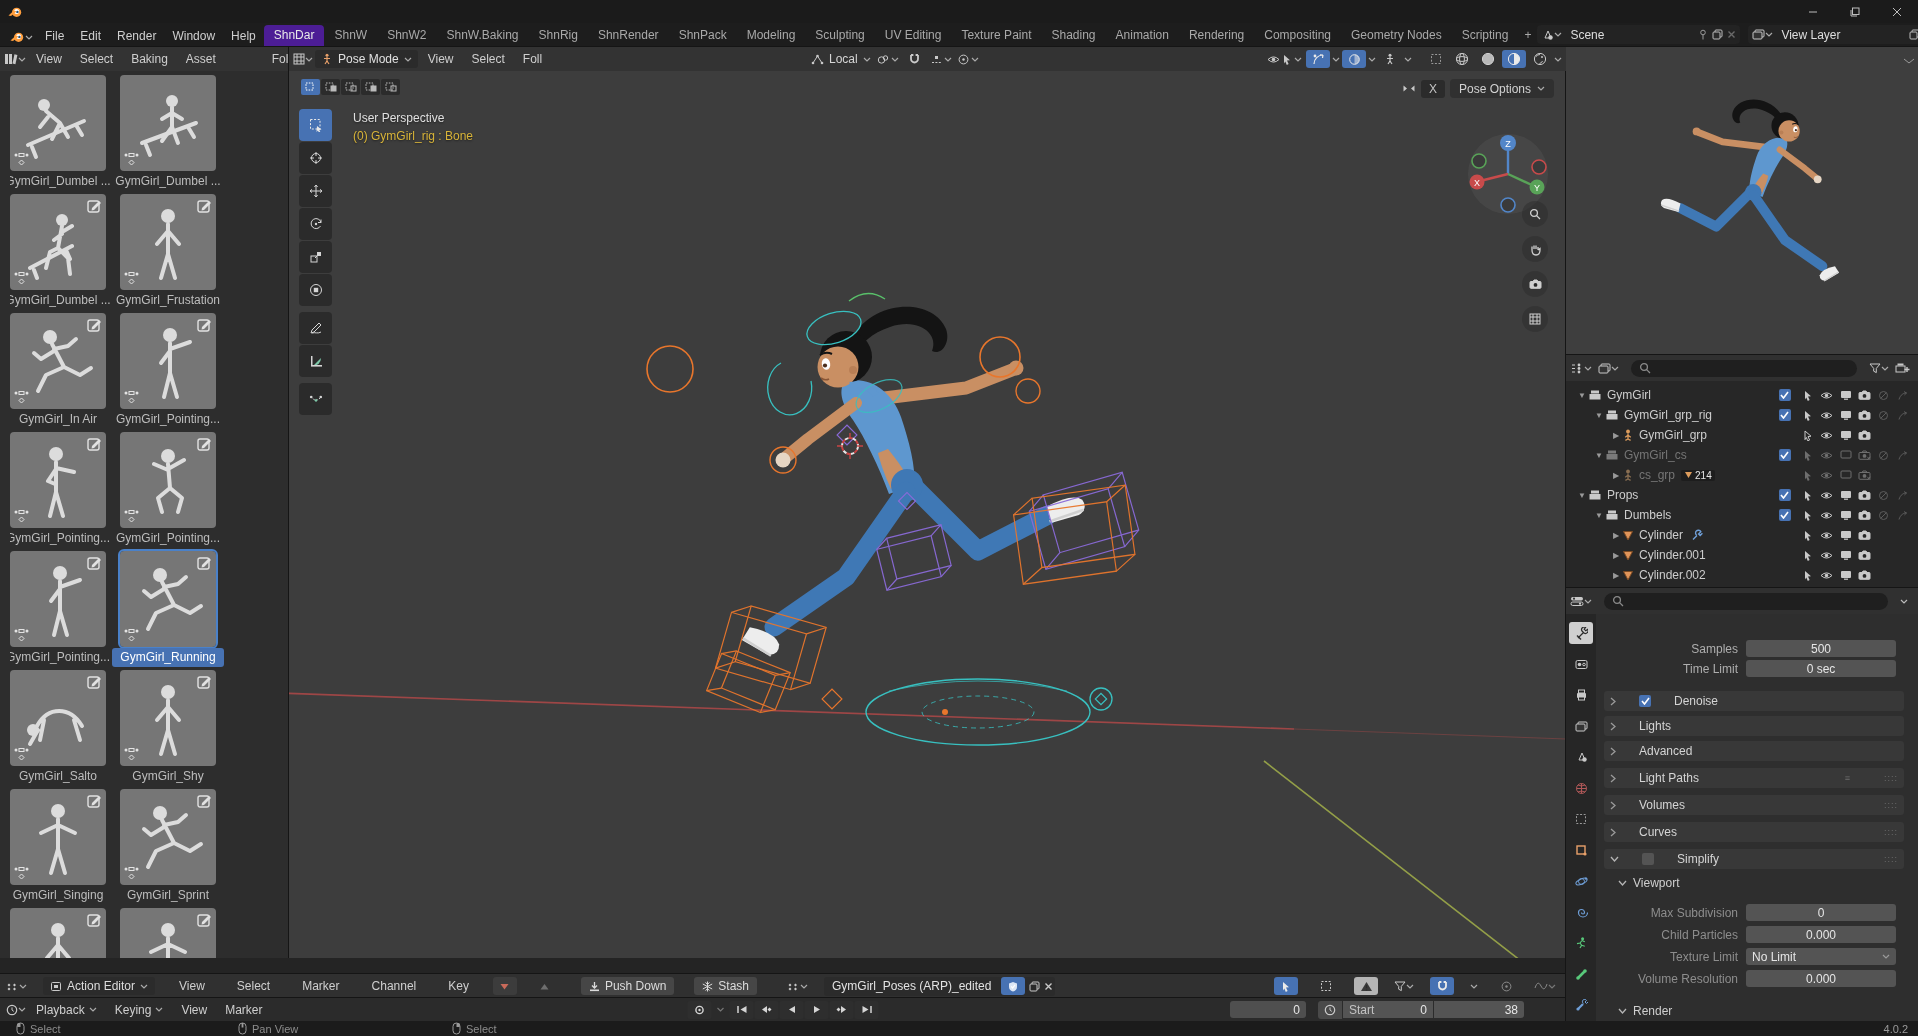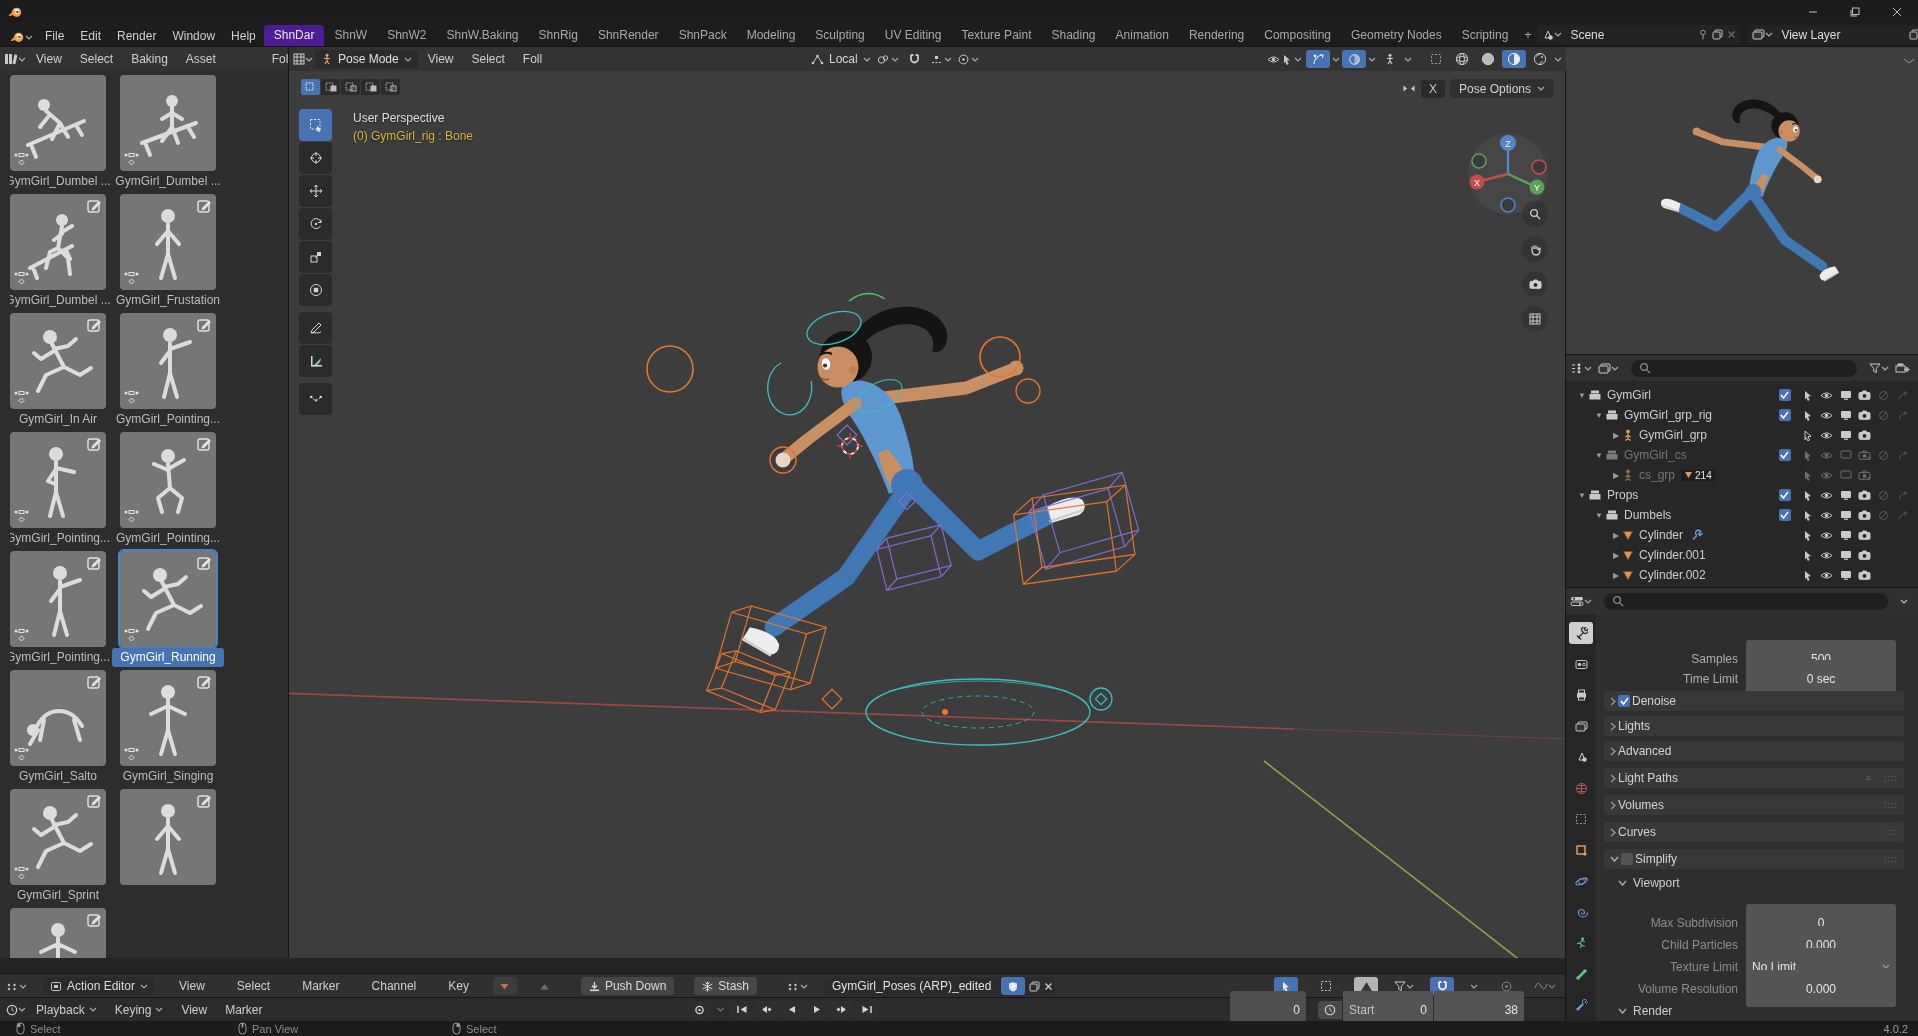--- a/index.html
+++ b/index.html
@@ -16,21 +16,21 @@
   #topbar{left:0;top:23px;width:1918px;height:24px;background:#1d1d1d;display:flex;align-items:flex-end;border-bottom:1px solid #141414;box-sizing:border-box}
   .wtab{padding:3px 10px 4px;color:#a9a9a9;border-radius:4px 4px 0 0;white-space:nowrap}
   .wtab.active{background:#4c1d95;color:#e8e8e8}
   .selwidget{display:flex;align-items:center;background:#232323;border-radius:4px;height:19px;margin-bottom:2px;padding:0 4px;gap:4px}
   .selwidget .nm{color:#dedede;padding:0 4px;min-width:120px}
   
   .editor{position:absolute;box-shadow:0 0 0 1px #151515}
   .hdr{height:24px;background:#333333;display:flex;align-items:center;padding:0 4px;box-sizing:border-box;gap:2px}
   .icbtn{height:18px;min-width:20px;padding:0 2px;border-radius:3px;display:inline-flex;align-items:center;justify-content:center;gap:2px}
   .icbtn.on{background:#4772b3}
-  .fld{background:#545454;border-radius:3px;height:17px;display:flex;align-items:center;justify-content:center;color:#e6e6e6;padding:10px 6px}
+  .fld{background:#545454;border-radius:3px;height:17px;display:flex;align-items:center;justify-content:center;color:#e6e6e6;padding:0 6px}
   .search{background:#1f1f1f;border-radius:9px;height:17px;display:flex;align-items:center;gap:5px;padding:0 8px;color:#888}
   
   #asset{left:0;top:47px;width:289px;height:911px;background:#2d2d2d;overflow:hidden}
   #assetGrid{position:absolute;left:10px;top:28px;width:279px;height:883px;display:grid;
              grid-template-columns:96px 96px;column-gap:14px;overflow:hidden;align-content:start}
   .acell{width:96px;height:119px;position:relative}
   .athumb{position:absolute;left:0;top:0;width:96px;height:96px;background:#767676;border-radius:4px;box-sizing:border-box}
   .acell.sel .athumb{outline:2px solid #4a81c9}
   .alabel{position:absolute;left:-8px;right:-8px;top:97px;height:19px;line-height:19px;text-align:center;color:#bdbdbd;
           white-space:nowrap;overflow:hidden;border-radius:3px;font-size:12px}
@@ -78,21 +78,21 @@
   
   #props{left:1566px;top:588px;width:352px;height:433px;background:#2e2e2e;overflow:hidden}
   #props .hdr{background:#303030;height:26px}
   #ptabs{position:absolute;left:0;top:26px;width:30px;bottom:0;background:#262626;display:flex;flex-direction:column;align-items:center;padding-top:8px;gap:9px}
   .ptab{width:24px;height:22px;border-radius:3px;display:flex;align-items:center;justify-content:center}
   .ptab.on{background:#cfcfcf}
   #pbody{position:absolute;left:30px;top:26px;right:0;bottom:0}
   .prow{position:absolute;display:flex;align-items:center;width:312px}
   .plbl{width:142px;text-align:right;color:#aeaeae;padding-right:8px;white-space:nowrap}
   .pfld{flex:1;margin-right:12px}
-  .ph{position:absolute;left:8px;width:300px;background:#383838;border-radius:3px;height:20px;display:flex;align-items:center;gap:2px;padding:0 6px;box-sizing:border-box;color:#d4d4d4}
+  .ph{position:absolute;left:8px;width:300px;background:#383838;border-radius:3px;height:20px;display:flex;align-items:center;gap:23px;padding:0 6px;box-sizing:border-box;color:#d4d4d4}
   .grip{margin-left:auto;color:#6d6d6d;letter-spacing:1px;font-size:9px}
   .subh{position:absolute;left:22px;display:flex;align-items:center;gap:6px;color:#cfcfcf}
   
   #statusbar{left:0;top:1021px;width:1918px;height:15px;background:#1b1b1b;color:#8d8d8d;font-size:11px}
   .hint{position:absolute;top:0;height:15px;display:flex;align-items:center;gap:5px}
   #sbver{position:absolute;right:10px;top:0;height:15px;display:flex;align-items:center;color:#9a9a9a}
 </style>
 </head>
 <body>
 
@@ -509,20 +509,47 @@
             <span class="amark ic">
               <svg width="16" height="16" viewBox="0 0 16 16">
                 <circle cx="2" cy="4" r="1.5" fill="#efefef"></circle>
                 <rect x="5" y="2.5" width="5" height="3" fill="none" stroke="#efefef"></rect>
                 <circle cx="13" cy="4" r="1.5" fill="#efefef"></circle>
                 <path d="M7.5 9 10 11.5 7.5 14 5 11.5Z" fill="none" stroke="#efefef"></path>
               </svg>
             </span>
           </div>
           <div class="alabel">GymGirl_Salto</div>
+        </div>
+        <div class="acell">
+          <div class="athumb">
+            <svg width="96" height="96" viewBox="0 0 96 96" style="position:absolute;left:0;top:0">
+              <g fill="#dcdcdc" stroke="#dcdcdc">
+                <g fill="#dcdcdc" stroke="none">
+                  <circle cx="48" cy="22" r="7"></circle>
+                  <path fill="none" stroke="#dcdcdc" stroke-width="4" stroke-linecap="round" stroke-linejoin="round" d="M48 30v30M48 37 37 50M48 37 59 50M48 60 41 84M48 60 55 84"></path>
+                </g>
+              </g>
+            </svg>
+            <span class="editIc ic">
+              <svg width="15" height="15" viewBox="0 0 15 15">
+                <rect x="1" y="3" width="11" height="11" rx="2" fill="none" stroke="#e8e8e8" stroke-width="1.4"></rect>
+                <path d="M5 10 12 3l2 2-7 7-2.4.4Z" fill="#e8e8e8"></path>
+              </svg>
+            </span>
+            <span class="amark ic">
+              <svg width="16" height="16" viewBox="0 0 16 16">
+                <circle cx="2" cy="4" r="1.5" fill="#efefef"></circle>
+                <rect x="5" y="2.5" width="5" height="3" fill="none" stroke="#efefef"></rect>
+                <circle cx="13" cy="4" r="1.5" fill="#efefef"></circle>
+                <path d="M7.5 9 10 11.5 7.5 14 5 11.5Z" fill="none" stroke="#efefef"></path>
+              </svg>
+            </span>
+          </div>
+          <div class="alabel">GymGirl_Shy</div>
         </div>
         <div class="acell">
           <div class="athumb">
             <svg width="96" height="96" viewBox="0 0 96 96" style="position:absolute;left:0;top:0">
               <g fill="#dcdcdc" stroke="#dcdcdc">
                 <g fill="#dcdcdc" stroke="none">
                   <circle cx="48" cy="22" r="7"></circle>
                   <path fill="none" stroke="#dcdcdc" stroke-width="4" stroke-linecap="round" stroke-linejoin="round" d="M48 30v30M48 36 31 44M48 36 65 44M48 60 41 84M48 60 55 84"></path>
                 </g>
               </g>

